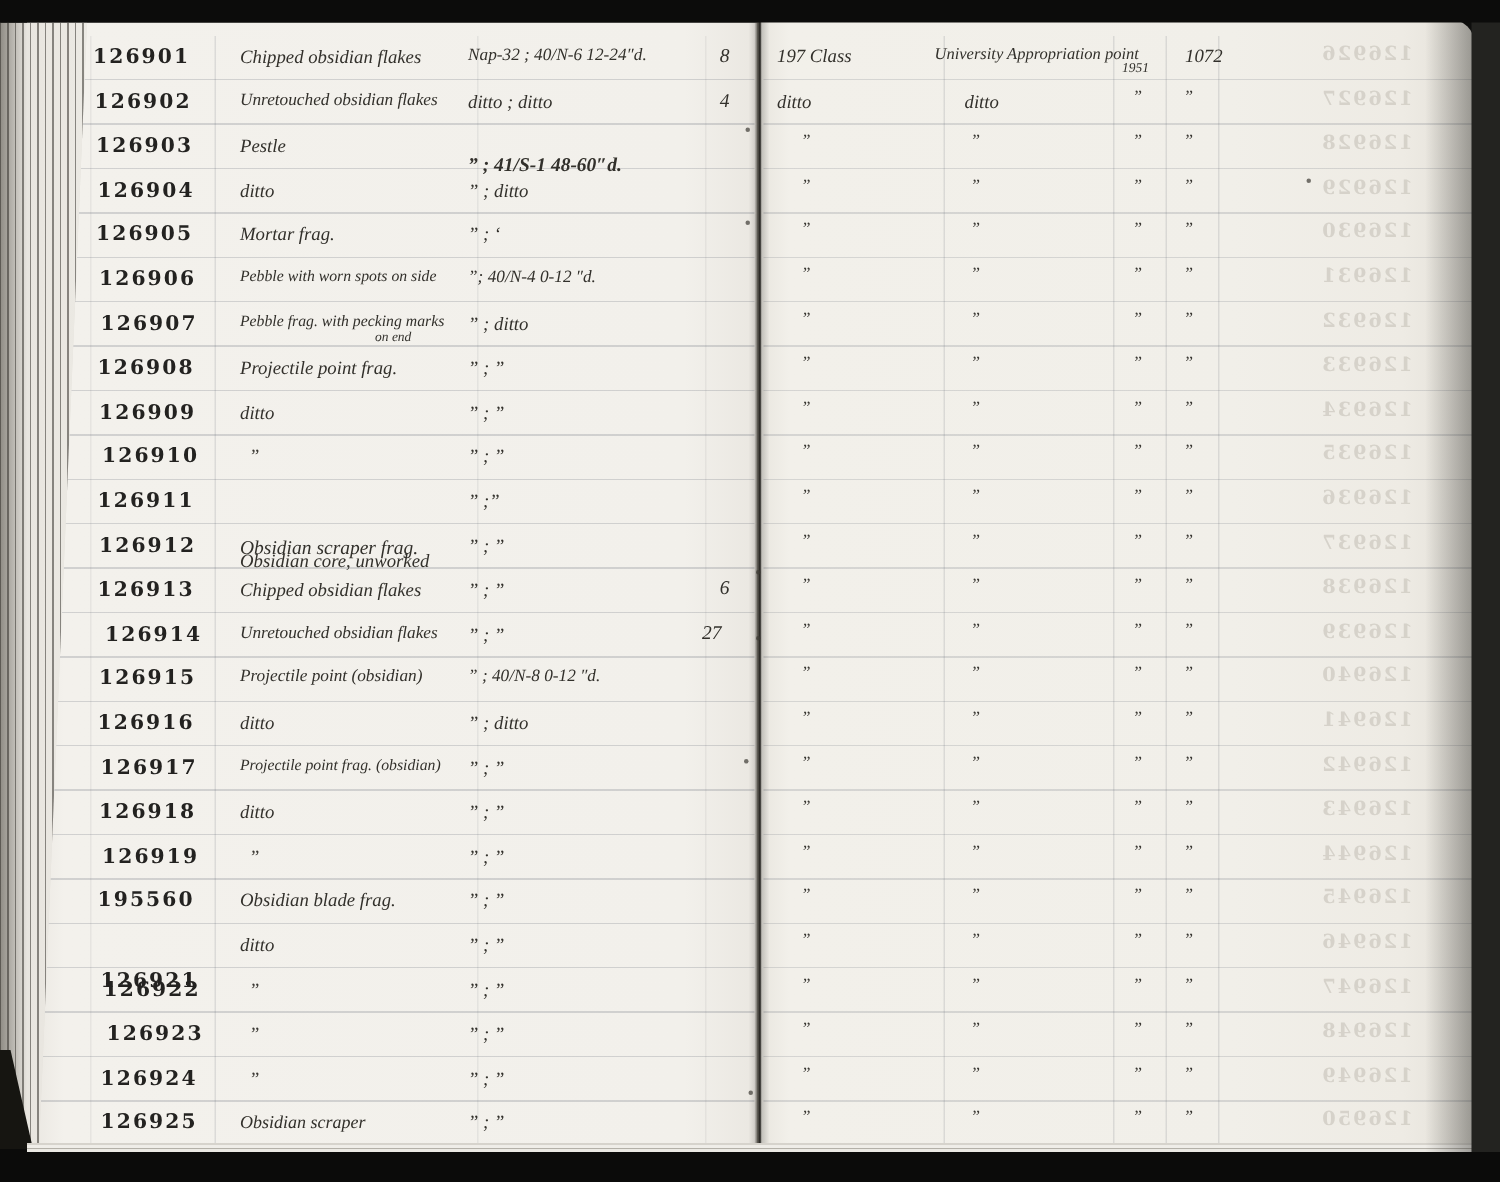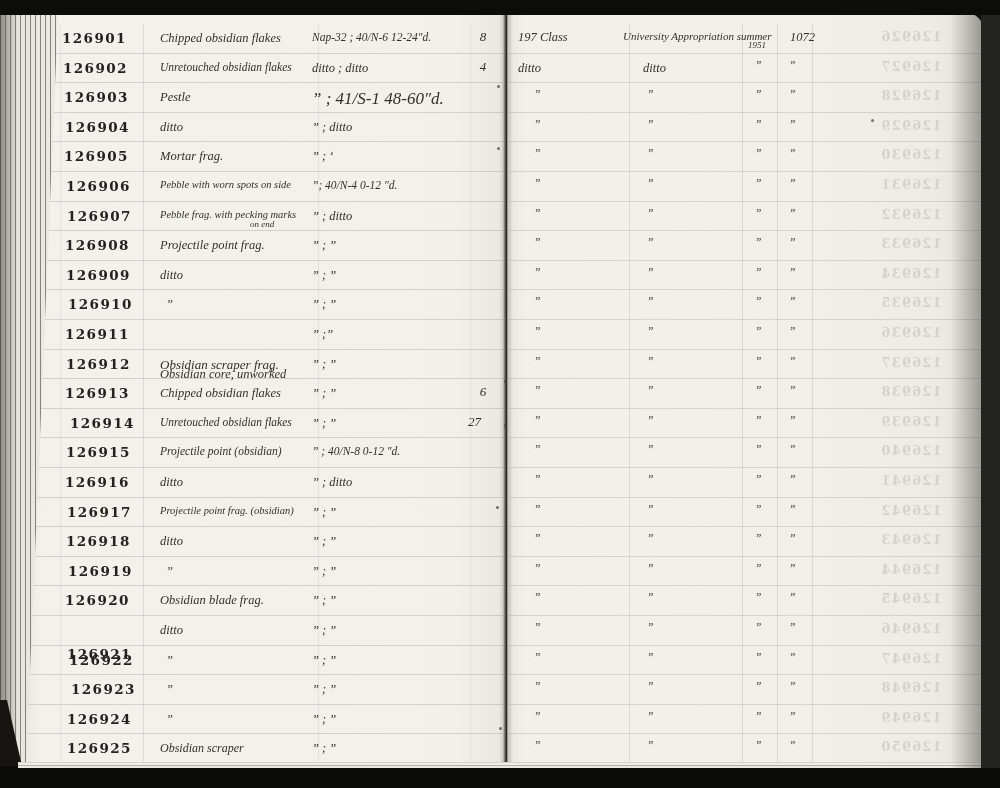--- a/index.html
+++ b/index.html
@@ -83,21 +83,21 @@
       <div class="num" style="left: 62px; top: 30px;">126901</div>
       <div class="hw" style="left: 160px; top: 31px; font-size: 12.5px;">Chipped obsidian flakes</div>
       <div class="hw" style="left: 312px; top: 31px; font-size: 11.5px;">Nap-32 ;  40/N-6  12-24″d.</div>
       <div class="hw qty" style="left: 468px; top: 29px; width: 30px; text-align: center;">8</div>
       <div class="num" style="left: 63px; top: 59.6px;">126902</div>
       <div class="hw" style="left: 160px; top: 60.6px; font-size: 11.5px;">Unretouched obsidian flakes</div>
       <div class="hw" style="left: 312px; top: 60.6px; font-size: 12.5px;">ditto ; ditto</div>
       <div class="hw qty" style="left: 468px; top: 58.6px; width: 30px; text-align: center;">4</div>
       <div class="num" style="left: 64px; top: 89.2px;">126903</div>
       <div class="hw" style="left: 160px; top: 90.2px; font-size: 12.5px;">Pestle</div>
-      <div class="hw" style="left: 312px; top: 89px; font-size: 17px;">” ;  41/S-1     48-60″d.</div>
+      <div class="hw" style="left: 312px; top: 102px; font-size: 13px; font-weight: bold;">” ;  41/S-1     48-60″d.</div>
       <div class="num" style="left: 65px; top: 118.8px;">126904</div>
       <div class="hw" style="left: 160px; top: 119.8px; font-size: 12.5px;">ditto</div>
       <div class="hw" style="left: 312px; top: 119.8px; font-size: 12.5px;">” ; ditto</div>
       <div class="num" style="left: 64px; top: 148.4px;">126905</div>
       <div class="hw" style="left: 160px; top: 149.4px; font-size: 12.5px;">Mortar frag.</div>
       <div class="hw" style="left: 312px; top: 149.4px; font-size: 12.5px;">” ; ‘</div>
       <div class="num" style="left: 66px; top: 178px; text-align: right;">126906</div>
       <div class="hw" style="left: 160px; top: 179px; font-size: 10.5px;">Pebble with worn spots on side</div>
       <div class="hw" style="left: 312px; top: 179px; font-size: 11.5px;">”;  40/N-4      0-12 ″d.</div>
       <div class="num" style="left: 67px; top: 207.6px;">126907</div>
@@ -135,40 +135,40 @@
       <div class="hw" style="left: 312px; top: 475px; font-size: 12.5px;">” ; ditto</div>
       <div class="num" style="left: 67px; top: 503.6px;">126917</div>
       <div class="hw" style="left: 160px; top: 504.6px; font-size: 10.5px;">Projectile point frag. (obsidian)</div>
       <div class="hw" style="left: 312px; top: 504.6px; font-size: 12.5px;">” ; ”</div>
       <div class="num" style="left: 66px; top: 533.2px;">126918</div>
       <div class="hw" style="left: 160px; top: 534.2px; font-size: 12.5px;">ditto</div>
       <div class="hw" style="left: 312px; top: 534.2px; font-size: 12.5px;">” ; ”</div>
       <div class="num" style="left: 68px; top: 562.8px;">126919</div>
       <div class="hw mark" style="left: 166px; top: 563.8px; font-size: 12.5px;">”</div>
       <div class="hw" style="left: 312px; top: 563.8px; font-size: 12.5px;">” ; ”</div>
-      <div class="num" style="left: 65px; top: 592.4px;">126920</div>
+      <div class="num" style="left: 65px; top: 592.4px;">195560</div>
       <div class="hw" style="left: 160px; top: 593.4px; font-size: 12.5px;">Obsidian blade frag.</div>
       <div class="hw" style="left: 312px; top: 593.4px; font-size: 12.5px;">” ; ”</div>
       <div class="num" style="left: 67px; top: 646px;">126921</div>
       <div class="hw" style="left: 160px; top: 623px; font-size: 12.5px;">ditto</div>
       <div class="hw" style="left: 312px; top: 623px; font-size: 12.5px;">” ; ”</div>
       <div class="num" style="left: 69px; top: 651.6px;">126922</div>
       <div class="hw mark" style="left: 166px; top: 652.6px; font-size: 12.5px;">”</div>
       <div class="hw" style="left: 312px; top: 652.6px; font-size: 12.5px;">” ; ”</div>
       <div class="num" style="left: 71px; top: 681.2px;">126923</div>
       <div class="hw mark" style="left: 166px; top: 682.2px; font-size: 12.5px;">”</div>
       <div class="hw" style="left: 312px; top: 682.2px; font-size: 12.5px;">” ; ”</div>
       <div class="num" style="left: 67px; top: 710.8px;">126924</div>
       <div class="hw mark" style="left: 166px; top: 711.8px; font-size: 12.5px;">”</div>
       <div class="hw" style="left: 312px; top: 711.8px; font-size: 12.5px;">” ; ”</div>
       <div class="num" style="left: 67px; top: 740.4px;">126925</div>
       <div class="hw" style="left: 160px; top: 741.4px; font-size: 12px;">Obsidian scraper</div>
       <div class="hw" style="left: 312px; top: 741.4px; font-size: 12.5px;">” ; ”</div>
       <div class="hw" style="left: 518px; top: 30px; font-size: 12.5px;">197 Class</div>
-      <div class="hw" style="left: 623px; top: 30px; font-size: 11px;">University Appropriation summer</div>
+      <div class="hw" style="left: 623px; top: 30px; font-size: 11px;">University Appropriation point</div>
       <div class="hw sub" style="left: 748px; top: 40px;">1951</div>
       <div class="hw" style="left: 790px; top: 30px; font-size: 12.5px;">1072</div>
       <div class="hw" style="left: 518px; top: 60.6px;">ditto</div>
       <div class="hw" style="left: 643px; top: 60.6px;">ditto</div>
       <div class="hw mark" style="left: 755px; top: 58.6px;">”</div>
       <div class="hw mark" style="left: 789px; top: 58.6px;">”</div>
       <div class="hw mark" style="left: 534px; top: 88.2px;">”</div>
       <div class="hw mark" style="left: 647px; top: 88.2px;">”</div>
       <div class="hw mark" style="left: 755px; top: 88.2px;">”</div>
       <div class="hw mark" style="left: 789px; top: 88.2px;">”</div>

